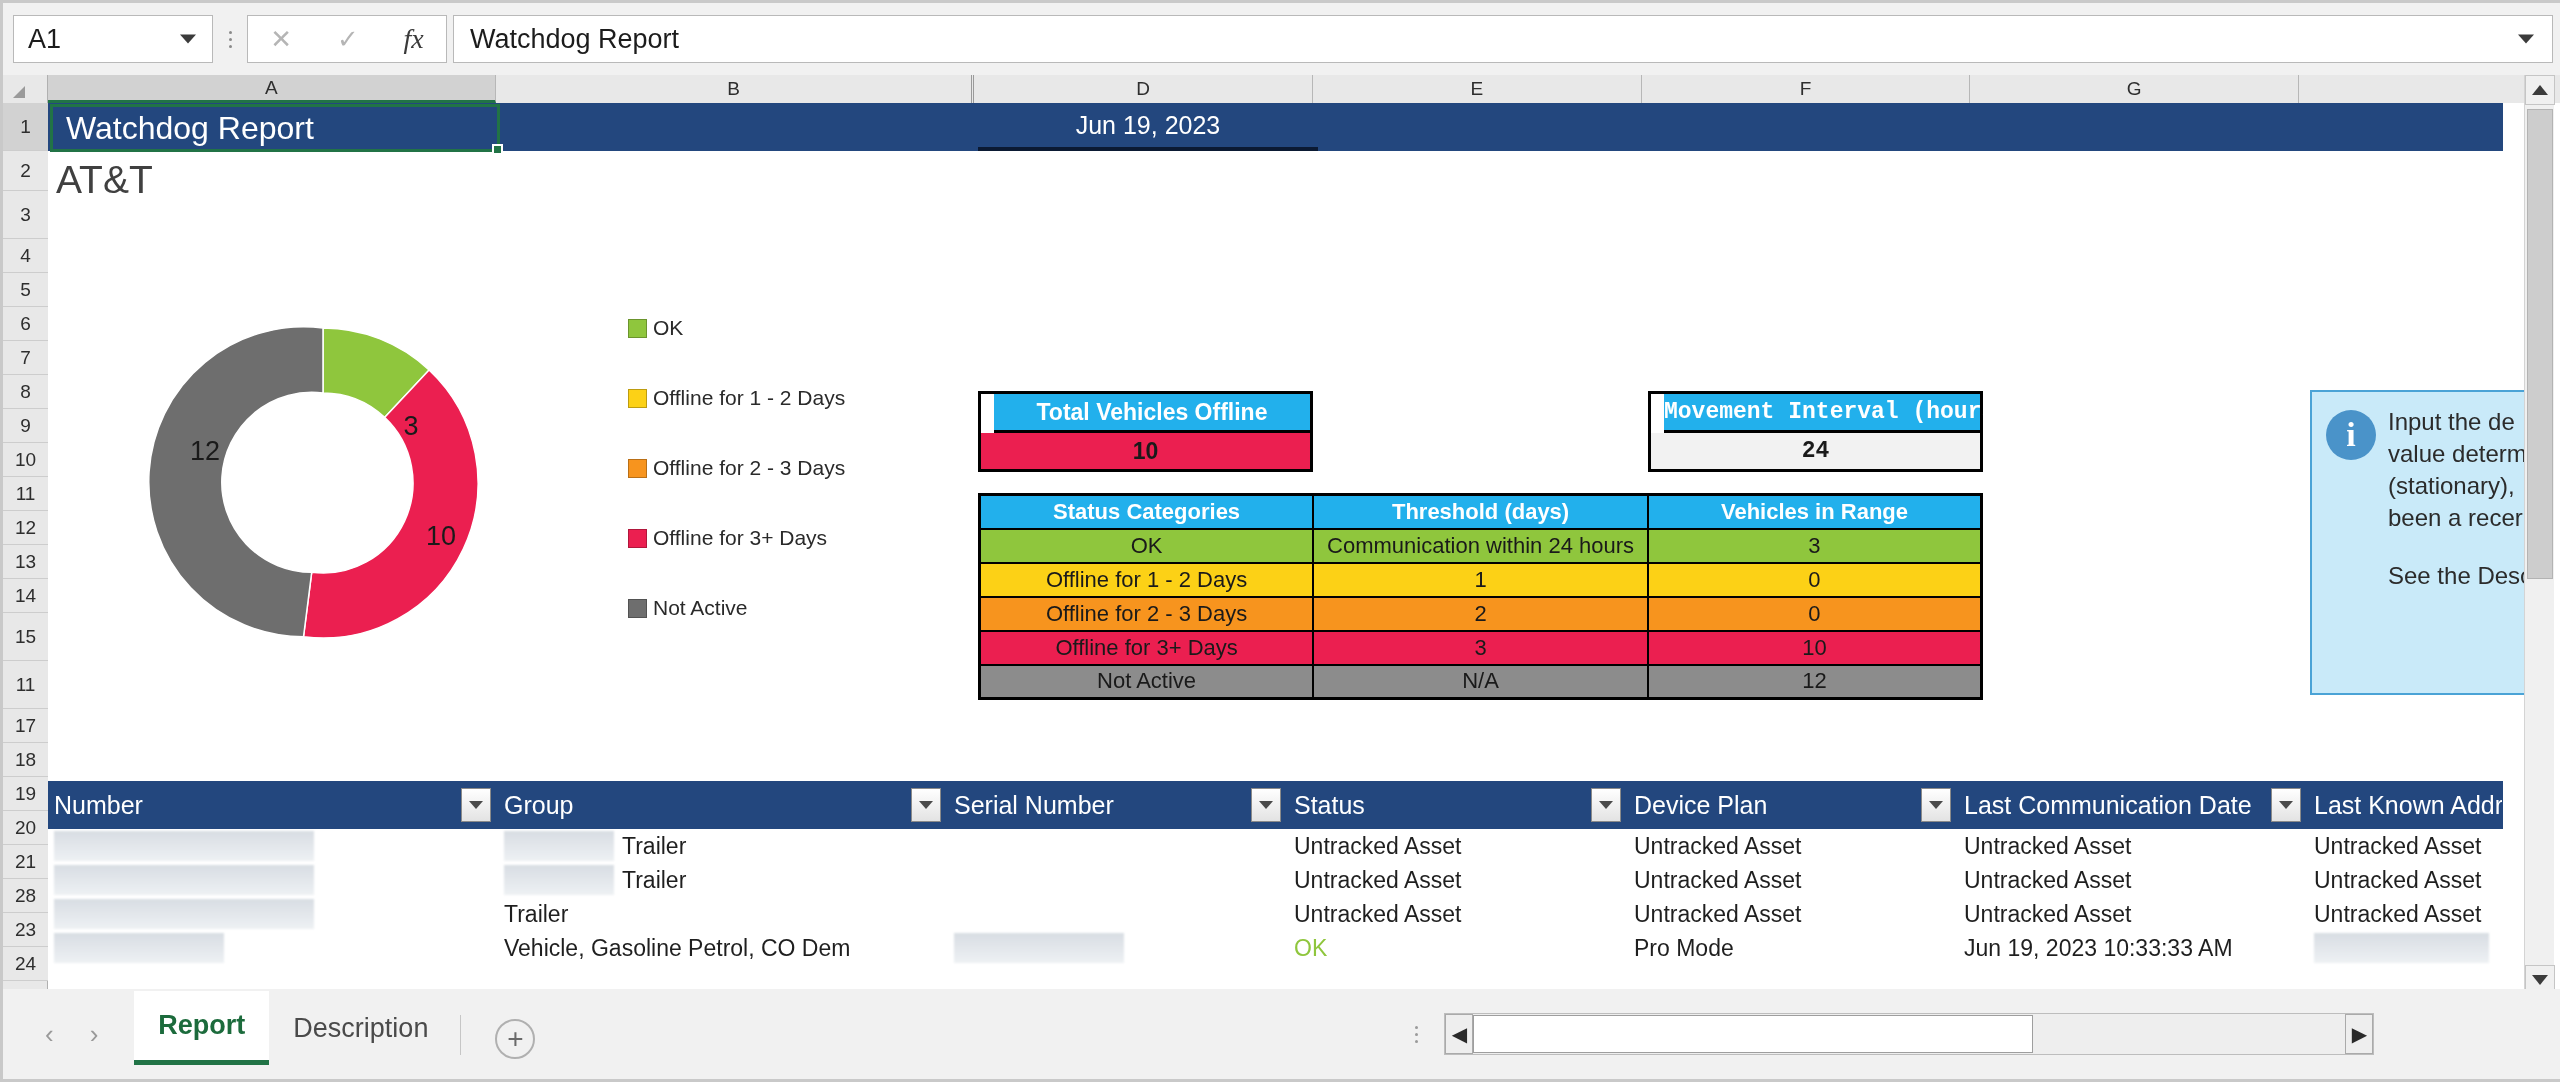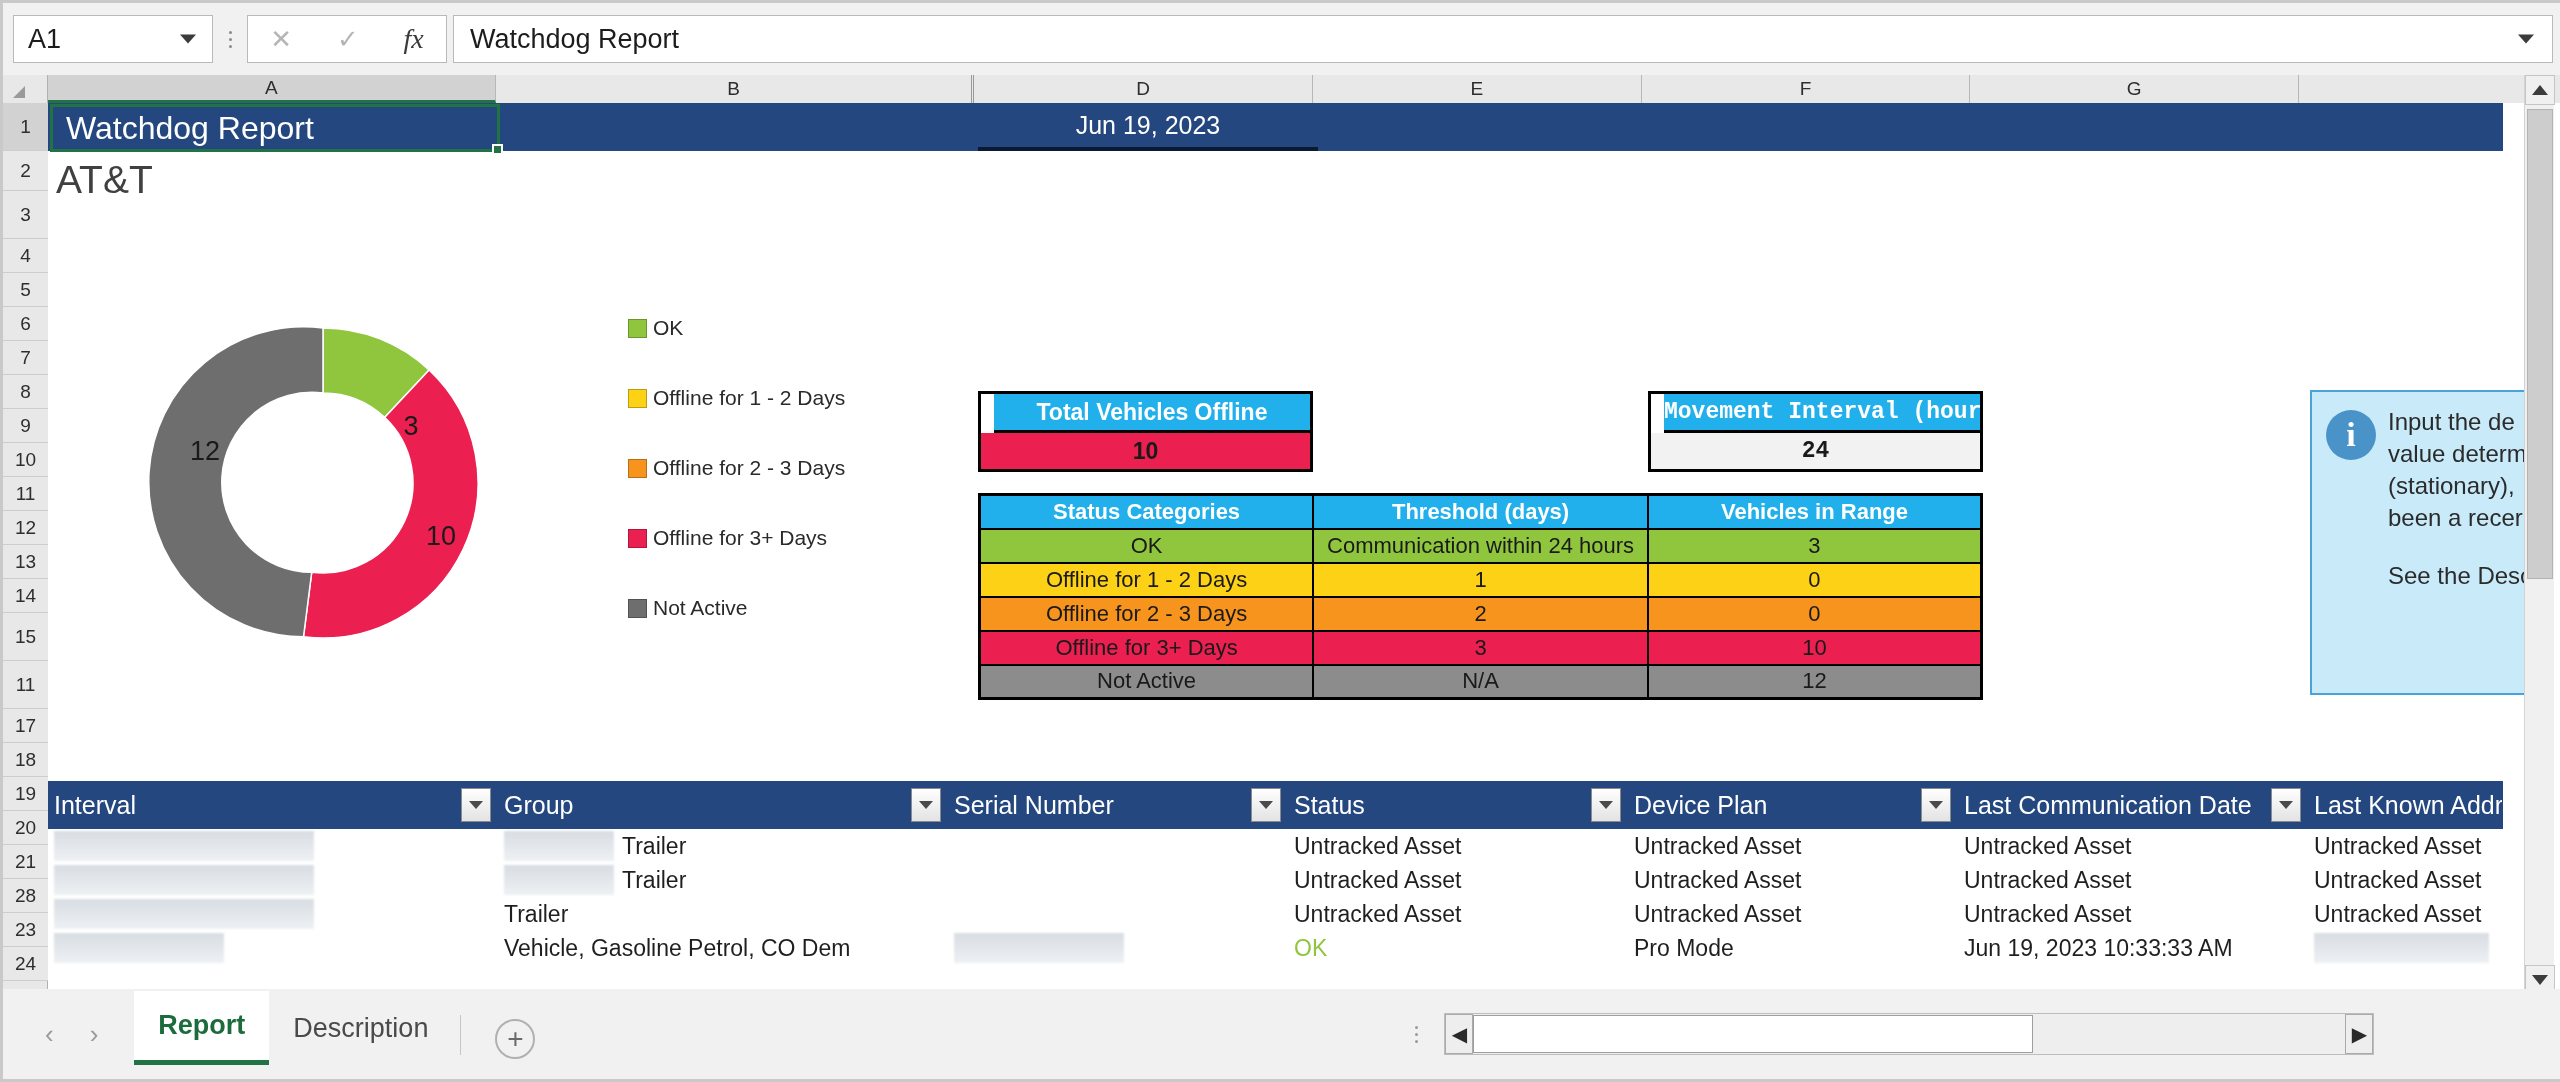--- a/index.html
+++ b/index.html
@@ -571,21 +571,21 @@
             <span>(stationary),</span><br>
             <span>been a recer</span>
           </p>
           <p><span>See the Desc</span></p>
         </div>
       </div>
 
       <div class="dt">
         <div class="dt-head">
           <div class="dt-th" style="width:450px">
-            <span>Interval</span>
+            <span>Number</span>
             <span class="filter-btn"></span>
           </div>
           <div class="dt-th" style="width:450px">
             <span>Group</span>
             <span class="filter-btn"></span>
           </div>
           <div class="dt-th" style="width:340px">
             <span>Serial Number</span>
             <span class="filter-btn"></span>
           </div>

